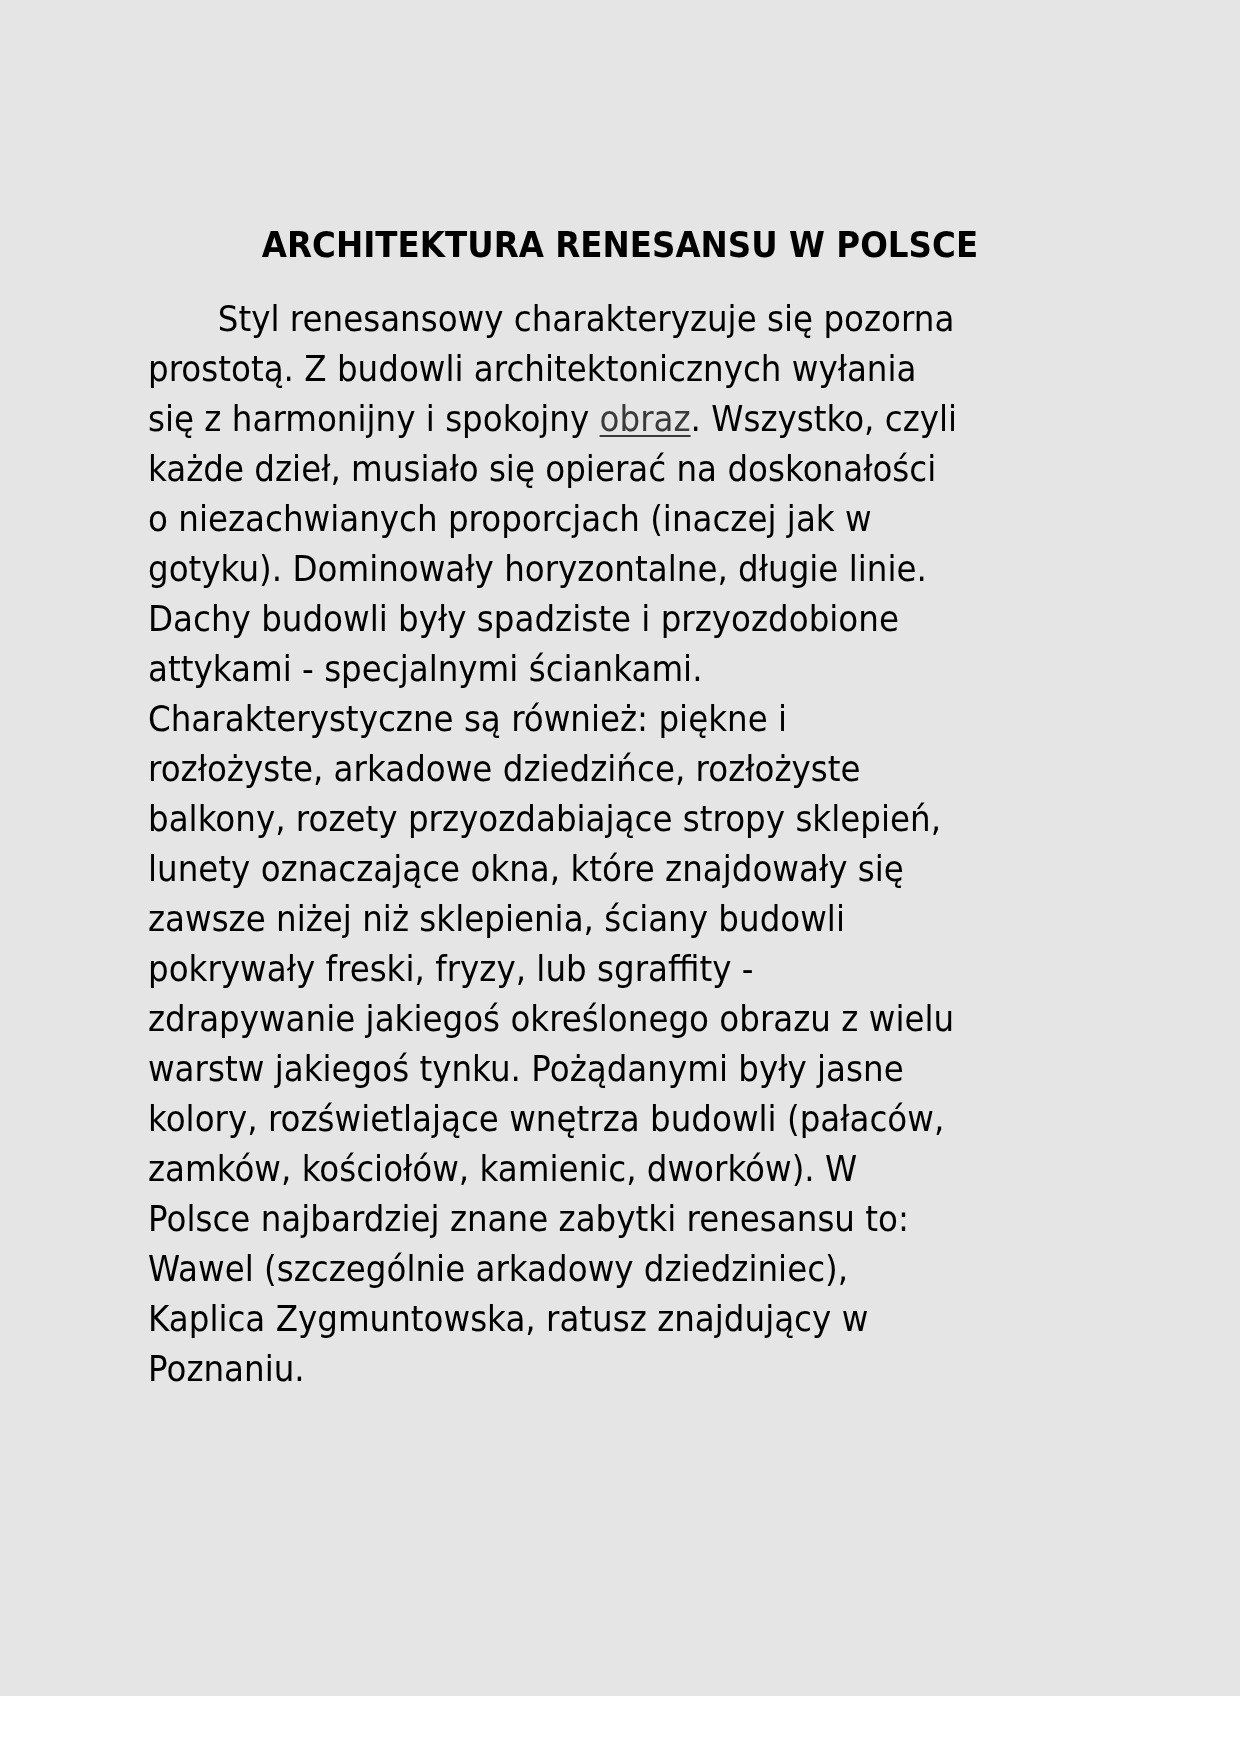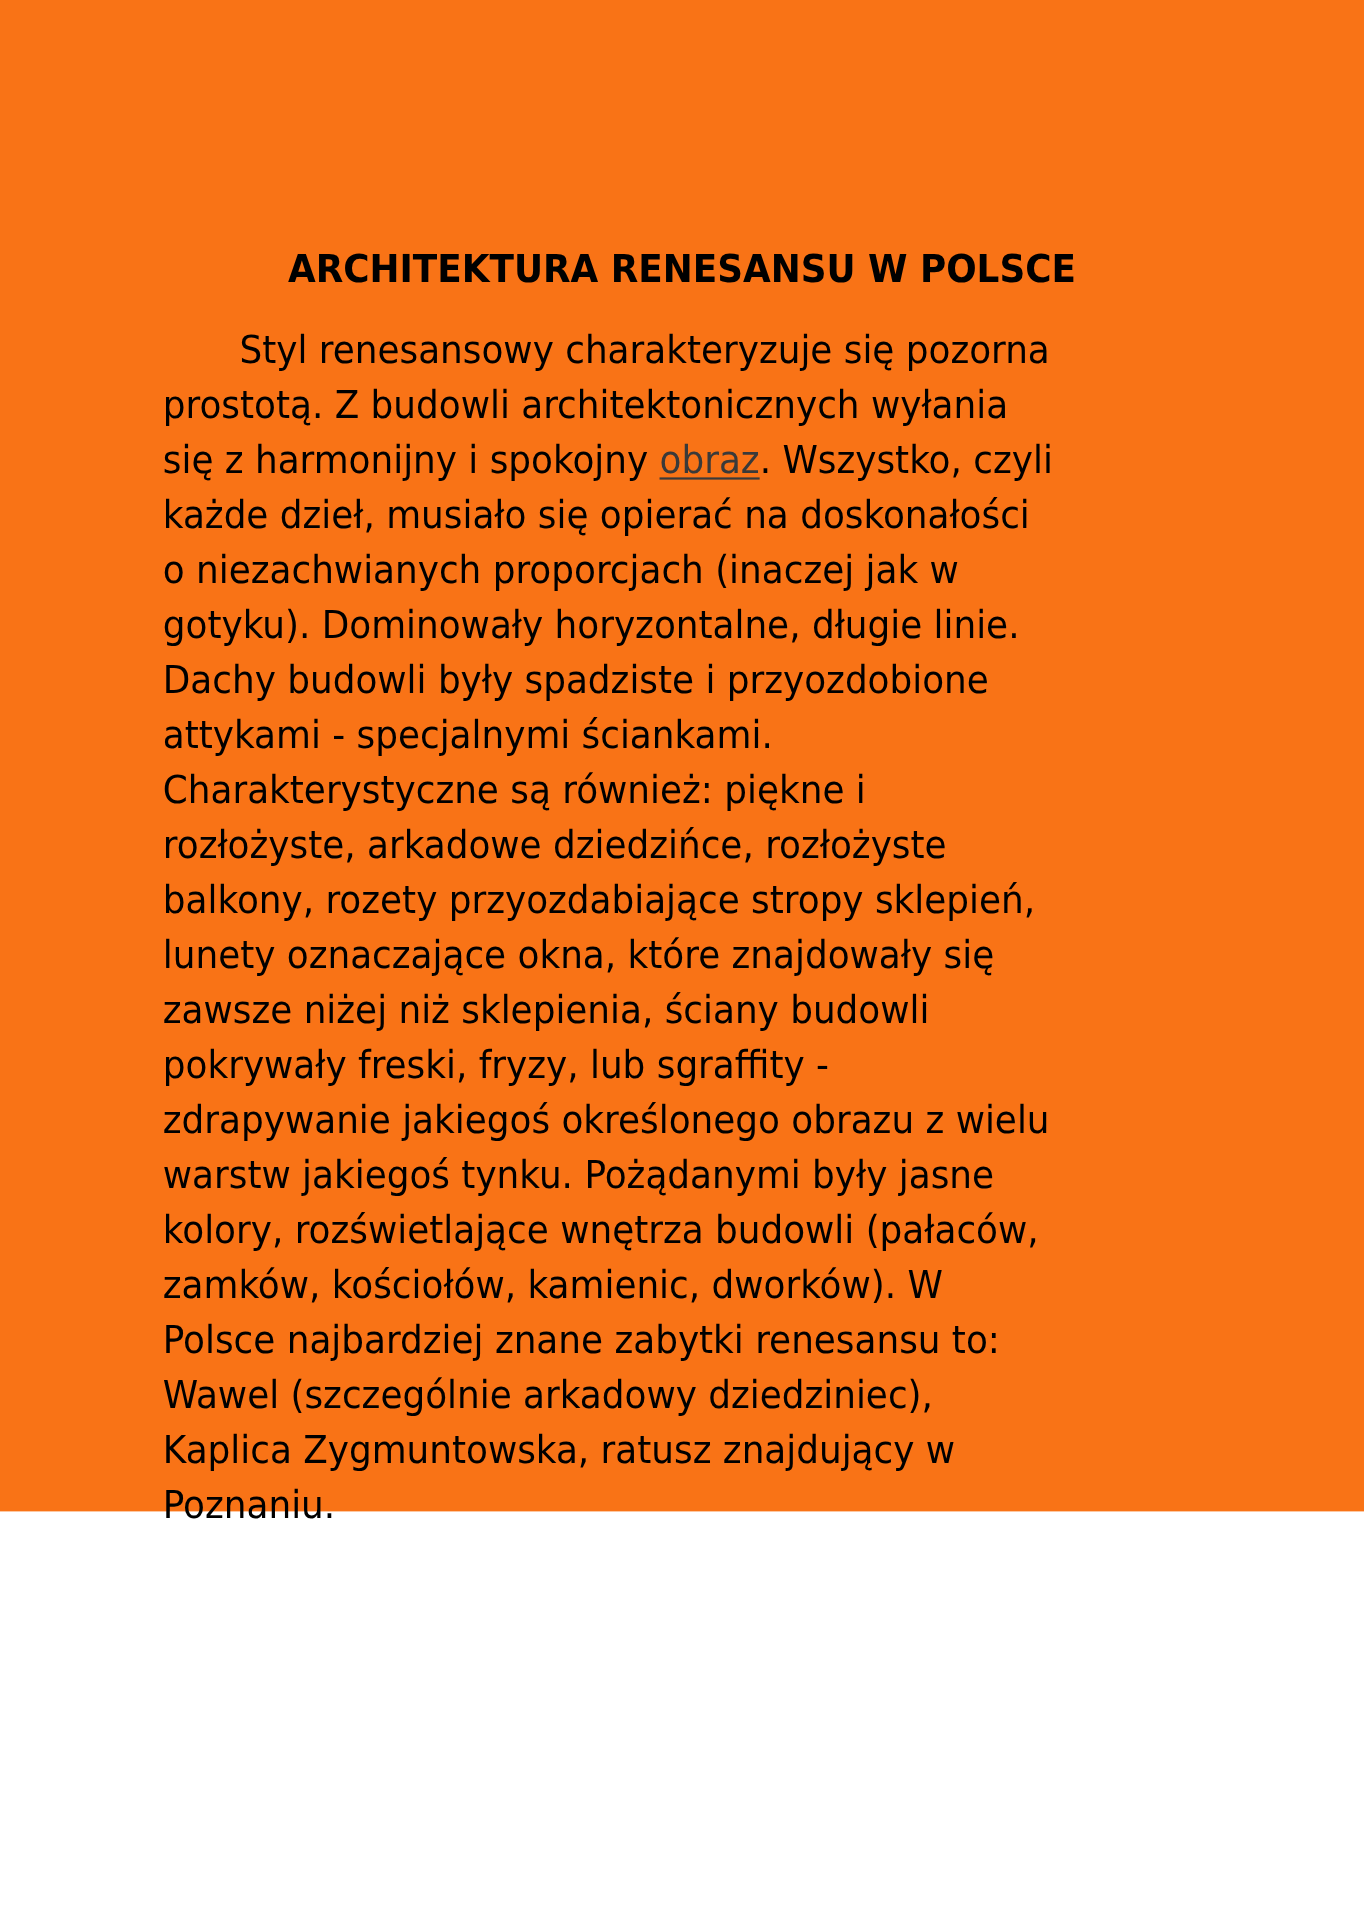--- a/index.html
+++ b/index.html
@@ -13,22 +13,22 @@
       position: relative;
       overflow: hidden;
       color: #000000;
       font-family: "DejaVu Sans", sans-serif;
     }
     .page {
       position: absolute;
       left: 0;
       top: 0;
       width: 1240px;
-      height: 1374px;
-      background: #f97316;
+      height: 1696px;
+      background: #e5e5e5;
     }
     .title {
       position: absolute;
       left: 0;
       width: 1240px;
       top: 222px;
       margin: 0;
       text-align: center;
       font-family: "DejaVu Sans", sans-serif;
       font-weight: bold;

